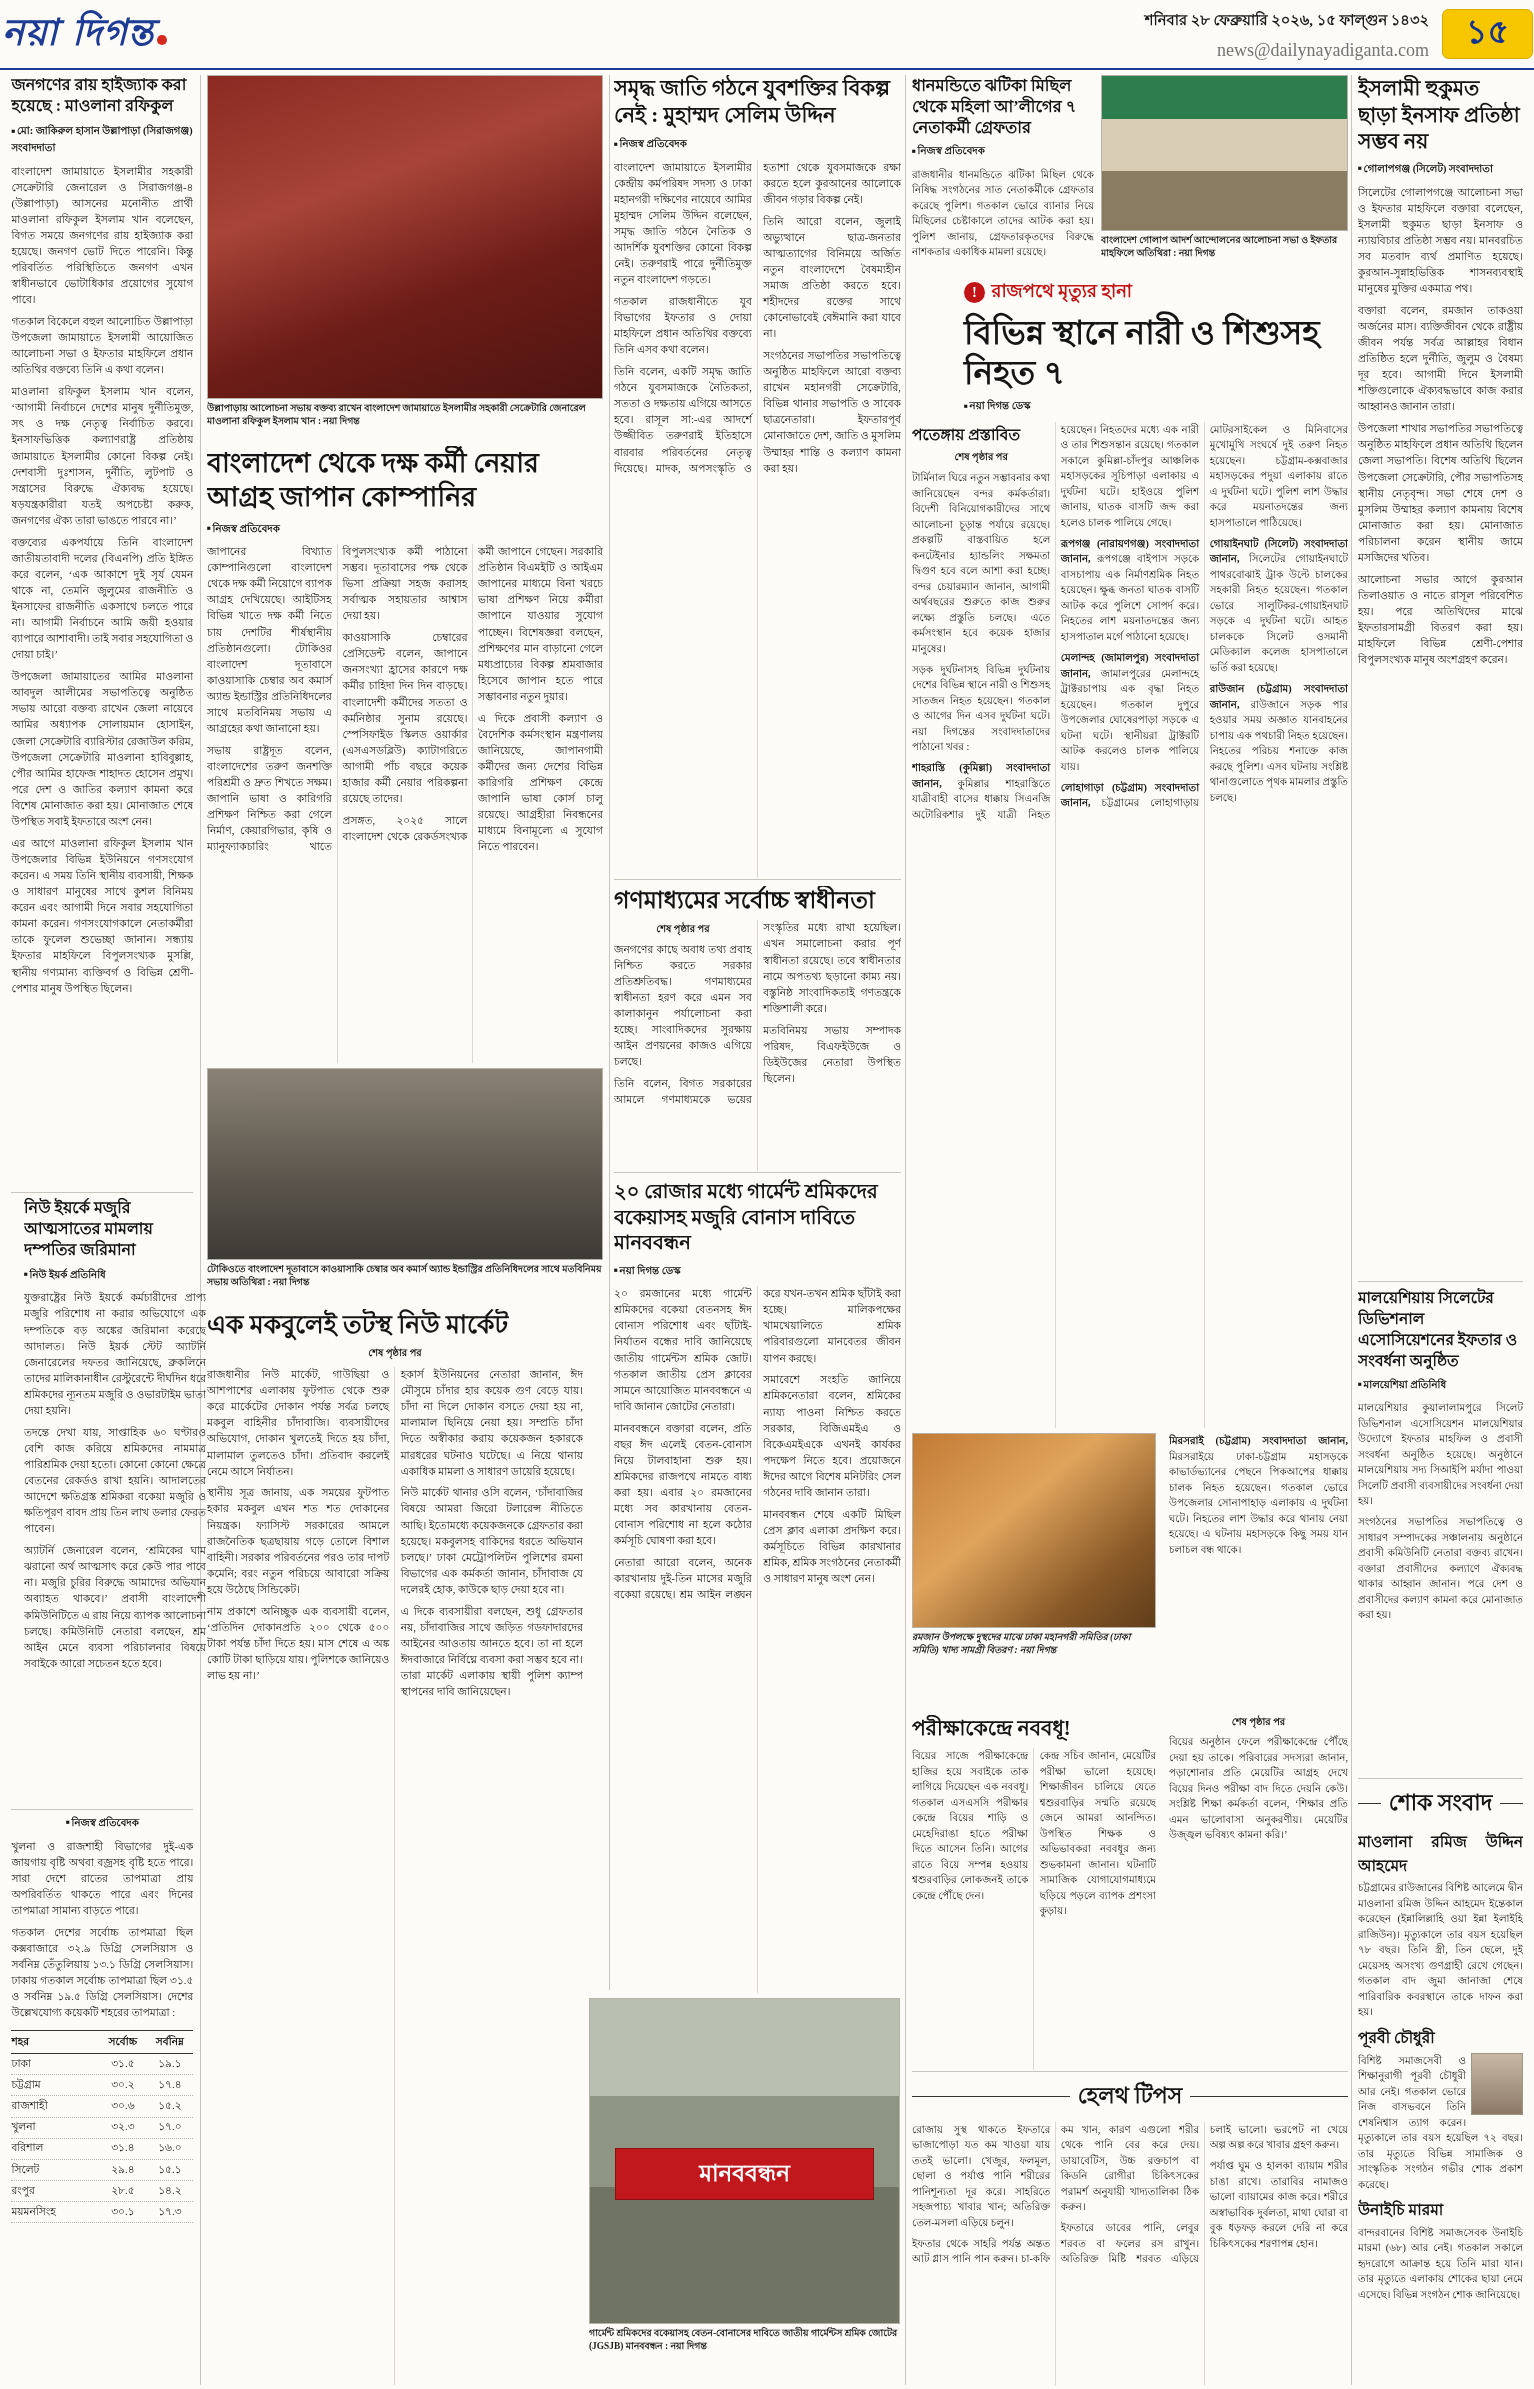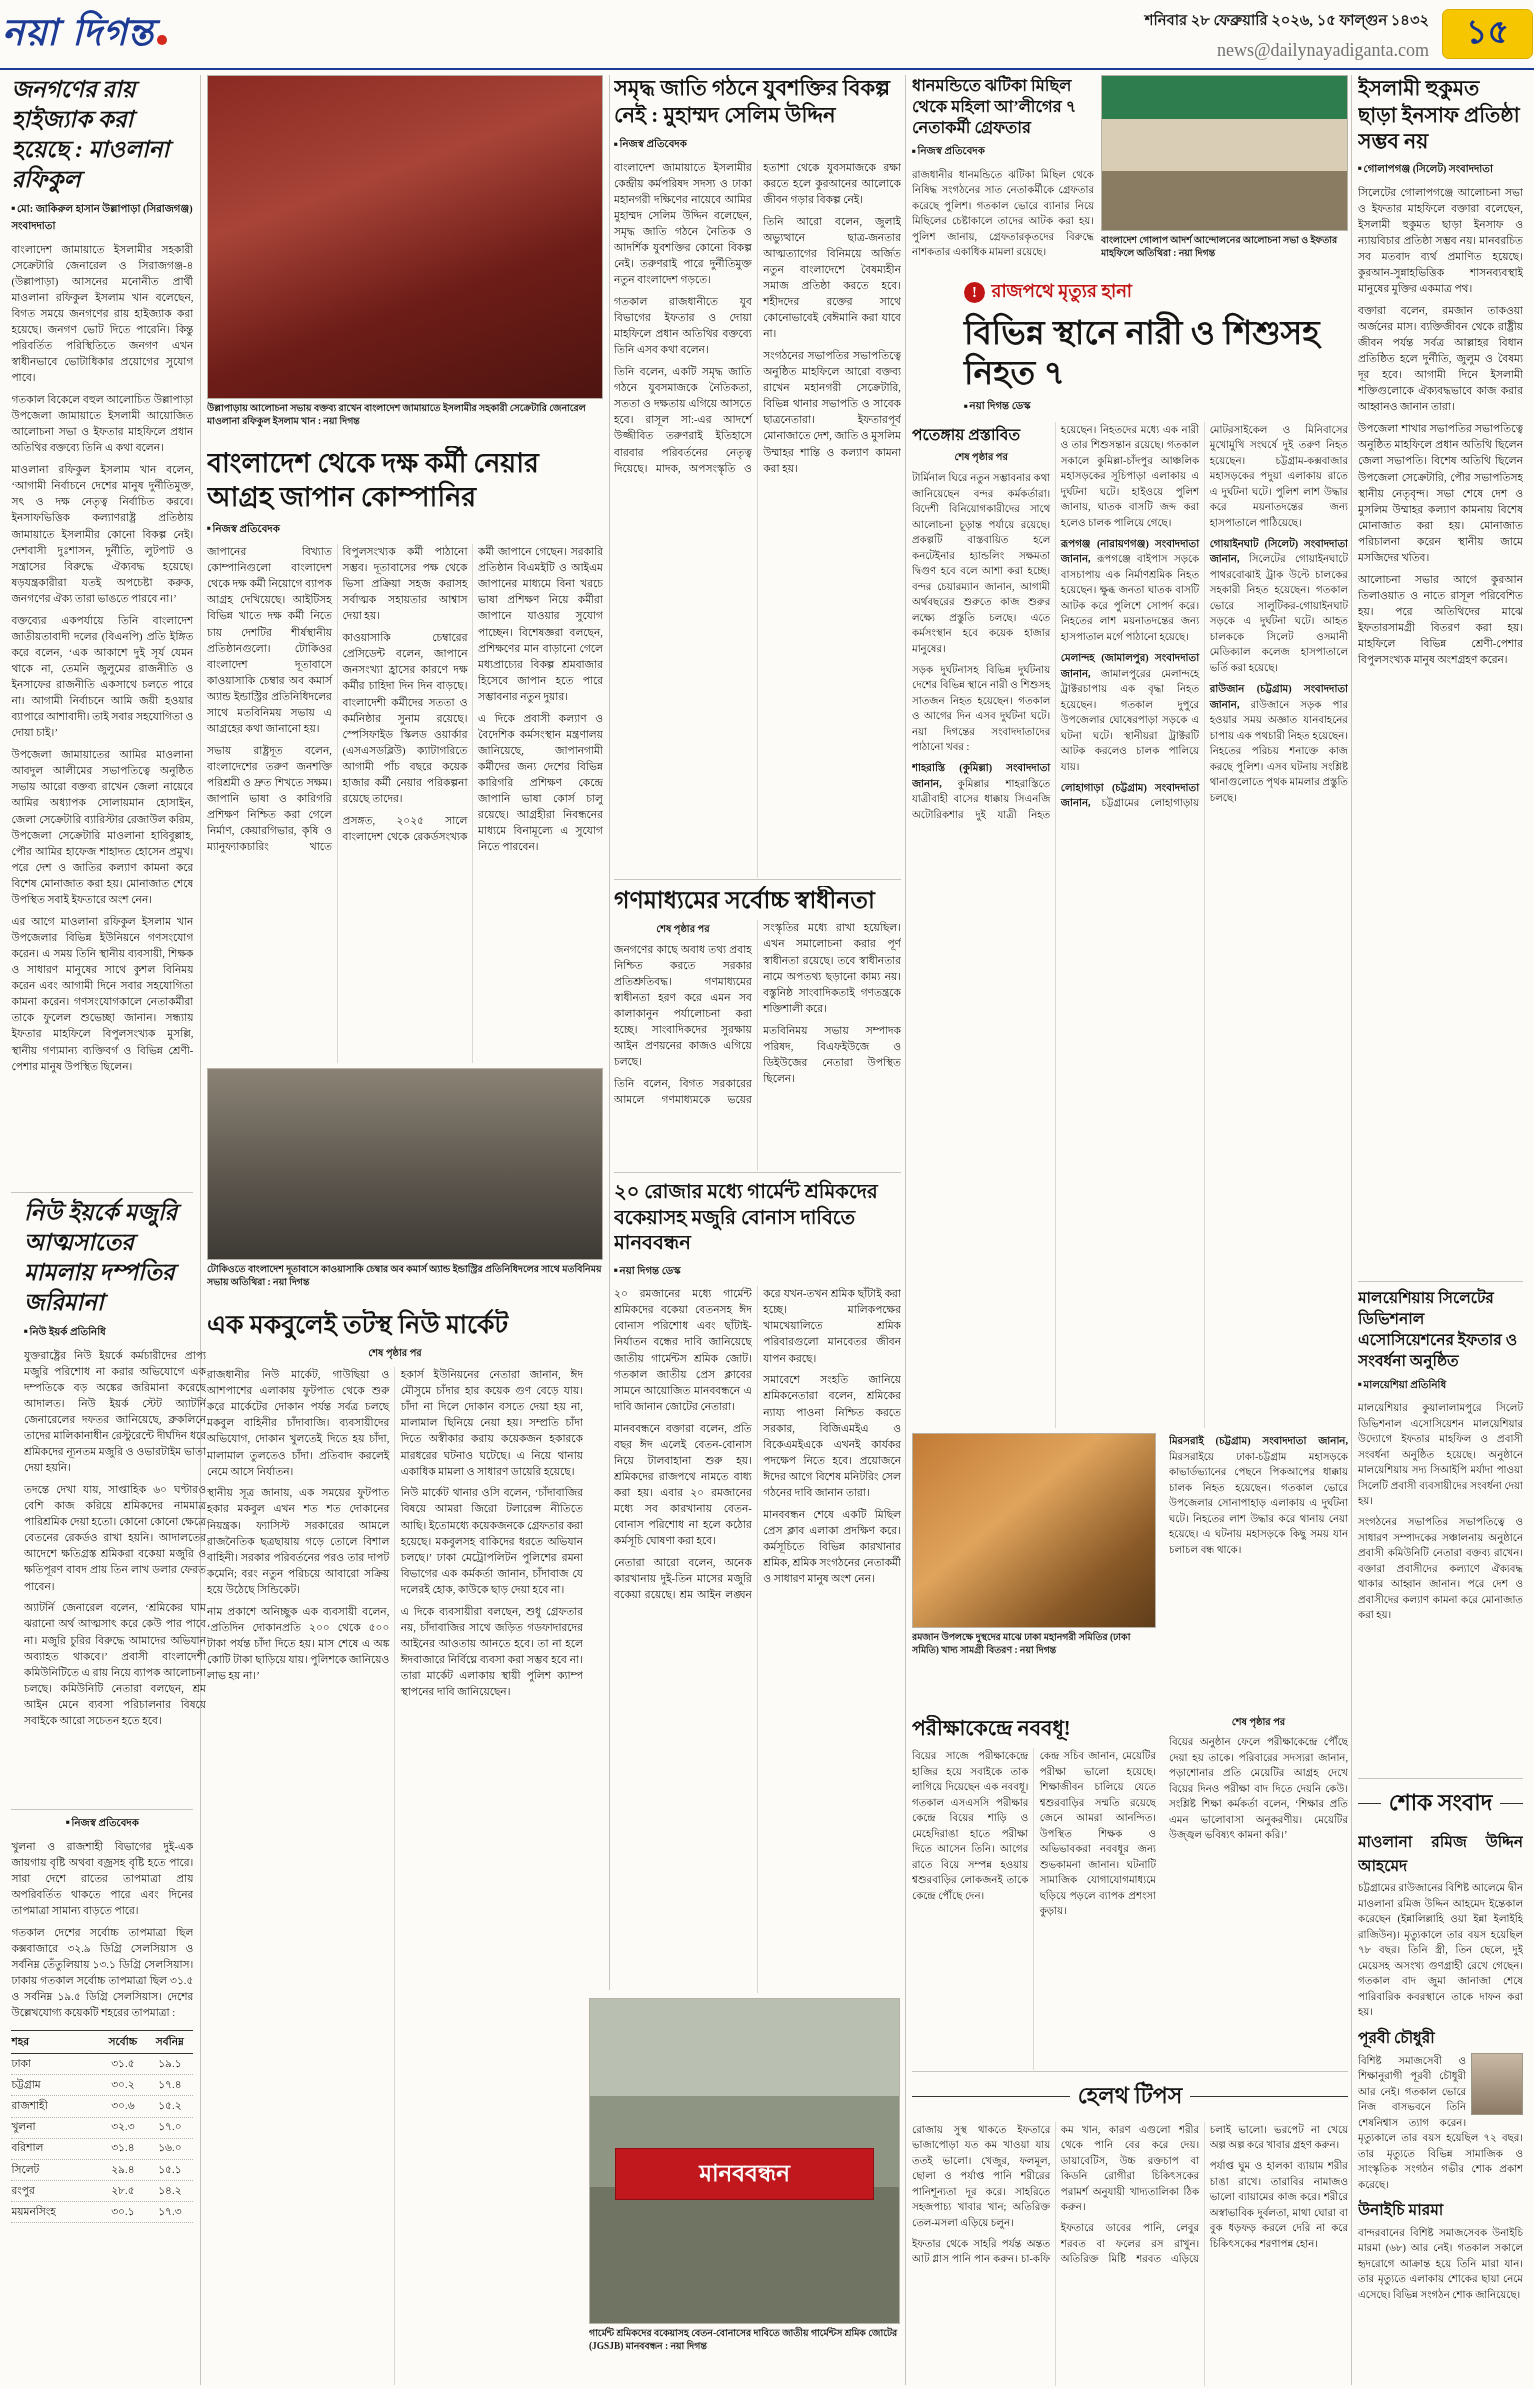--- a/index.html
+++ b/index.html
@@ -26,21 +26,21 @@
   .body p { margin:0 0 5.7px; }
   .body h4 { font-size:15.5px; margin:1.6px 0 3.3px; }
   .note { text-align:center; font-weight:bold; font-size:9.8px; margin:1.6px 0 4.9px; }
   .small .body, .small.body { font-size:10.2px; }
   .cols2 { column-count:2; column-gap:11.4px; column-rule:0.8px solid #ddd8cf; }
   .cols3 { column-count:3; column-gap:10.6px; column-rule:0.8px solid #ddd8cf; }
 
   .byline { font-size:10.2px; font-weight:bold; margin:0 0 6.5px; }
   .byline::before { content:"■ "; font-size:6.5px; vertical-align:1.6px; }
 
-  .h-a  { font-size:23px; line-height:1.3;  font-weight:bold; margin:0 0 6.5px;font-style:italic; }
+  .h-a  { font-size:16px; line-height:1.3;  font-weight:bold; margin:0 0 6.5px; }
   .h-b2 { font-size:27px; line-height:1.26; font-weight:bold; margin:0 0 6.5px; }
   .h-b4 { font-size:25px; line-height:1.25; font-weight:bold; margin:0 0 3.3px; }
   .h-c1 { font-size:21px; line-height:1.3;  font-weight:bold; margin:0 0 6.5px; }
   .h-c2 { font-size:23.6px; line-height:1.25; font-weight:bold; margin:0 0 4.9px; }
   .h-c3 { font-size:19.5px; line-height:1.32; font-weight:bold; margin:0 0 6.5px; }
   .h-d1 { font-size:16.3px; line-height:1.3;  font-weight:bold; margin:0 0 4.9px; }
   .h-d3 { font-size:20.4px; line-height:1.3;  font-weight:bold; margin:0 0 6.5px; }
   .h-e1 { font-size:20.4px; line-height:1.3;  font-weight:bold; margin:0 0 6.5px; }
   .h-e2 { font-size:15.5px; line-height:1.35; font-weight:bold; margin:0 0 4.9px; }
   .h-big { font-size:33px; line-height:1.22; font-weight:bold; margin:3.3px 8.1px 4.9px 52px; }
@@ -286,21 +286,21 @@
           <p><b>শাহরাস্তি (কুমিল্লা) সংবাদদাতা জানান, </b>কুমিল্লার শাহরাস্তিতে যাত্রীবাহী বাসের ধাক্কায় সিএনজি অটোরিকশার দুই যাত্রী নিহত হয়েছেন। নিহতদের মধ্যে এক নারী ও তার শিশুসন্তান রয়েছে। গতকাল সকালে কুমিল্লা-চাঁদপুর আঞ্চলিক মহাসড়কের সূচিপাড়া এলাকায় এ দুর্ঘটনা ঘটে। হাইওয়ে পুলিশ জানায়, ঘাতক বাসটি জব্দ করা হলেও চালক পালিয়ে গেছে।</p>
           <p><b>রূপগঞ্জ (নারায়ণগঞ্জ) সংবাদদাতা জানান, </b>রূপগঞ্জে বাইপাস সড়কে বাসচাপায় এক নির্মাণশ্রমিক নিহত হয়েছেন। ক্ষুব্ধ জনতা ঘাতক বাসটি আটক করে পুলিশে সোপর্দ করে। নিহতের লাশ ময়নাতদন্তের জন্য হাসপাতাল মর্গে পাঠানো হয়েছে।</p>
           <p><b>মেলান্দহ (জামালপুর) সংবাদদাতা জানান, </b>জামালপুরের মেলান্দহে ট্রাক্টরচাপায় এক বৃদ্ধা নিহত হয়েছেন। গতকাল দুপুরে উপজেলার ঘোষেরপাড়া সড়কে এ ঘটনা ঘটে। স্থানীয়রা ট্রাক্টরটি আটক করলেও চালক পালিয়ে যায়।</p>
           <p><b>লোহাগাড়া (চট্টগ্রাম) সংবাদদাতা জানান, </b>চট্টগ্রামের লোহাগাড়ায় মোটরসাইকেল ও মিনিবাসের মুখোমুখি সংঘর্ষে দুই তরুণ নিহত হয়েছেন। চট্টগ্রাম-কক্সবাজার মহাসড়কের পদুয়া এলাকায় রাতে এ দুর্ঘটনা ঘটে। পুলিশ লাশ উদ্ধার করে ময়নাতদন্তের জন্য হাসপাতালে পাঠিয়েছে।</p>
           <p><b>গোয়াইনঘাট (সিলেট) সংবাদদাতা জানান, </b>সিলেটের গোয়াইনঘাটে পাথরবোঝাই ট্রাক উল্টে চালকের সহকারী নিহত হয়েছেন। গতকাল ভোরে সালুটিকর-গোয়াইনঘাট সড়কে এ দুর্ঘটনা ঘটে। আহত চালককে সিলেট ওসমানী মেডিক্যাল কলেজ হাসপাতালে ভর্তি করা হয়েছে।</p>
           <p><b>রাউজান (চট্টগ্রাম) সংবাদদাতা জানান, </b>রাউজানে সড়ক পার হওয়ার সময় অজ্ঞাত যানবাহনের চাপায় এক পথচারী নিহত হয়েছেন। নিহতের পরিচয় শনাক্তে কাজ করছে পুলিশ। এসব ঘটনায় সংশ্লিষ্ট থানাগুলোতে পৃথক মামলার প্রস্তুতি চলছে।</p>
         </div>
     </div>
   </div>
 
-  <div class="blk" style="left:912px; top:1433px; width:244px; height:275px;">
+  <div class="blk" style="left:912px; top:1433px; width:244px; height:275px;font-style:italic;">
     <div class="photo ph-relief" style="height:195px;"></div>
     <div class="caption">রমজান উপলক্ষে দুস্থদের মাঝে ঢাকা মহানগরী সমিতির (ঢাকা সমিতি) খাদ্য সামগ্রী বিতরণ : নয়া দিগন্ত</div>
   </div>
 
   <div class="blk small" style="left:1169px; top:1433px; width:179px; height:275px;">
     <div class="body">
         <p><b>মিরসরাই (চট্টগ্রাম) সংবাদদাতা জানান, </b>মিরসরাইয়ে ঢাকা-চট্টগ্রাম মহাসড়কে কাভার্ডভ্যানের পেছনে পিকআপের ধাক্কায় চালক নিহত হয়েছেন। গতকাল ভোরে উপজেলার সোনাপাহাড় এলাকায় এ দুর্ঘটনা ঘটে। নিহতের লাশ উদ্ধার করে থানায় নেয়া হয়েছে। এ ঘটনায় মহাসড়কে কিছু সময় যান চলাচল বন্ধ থাকে।</p>
       </div>
   </div>
 

